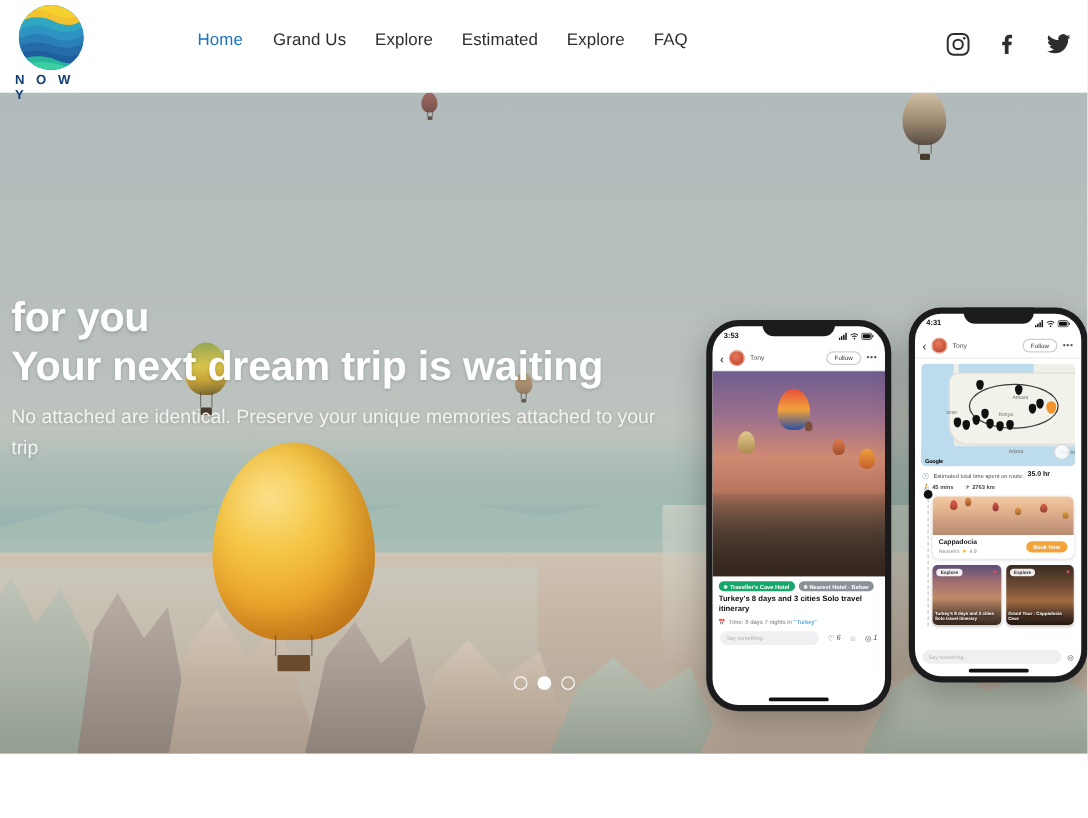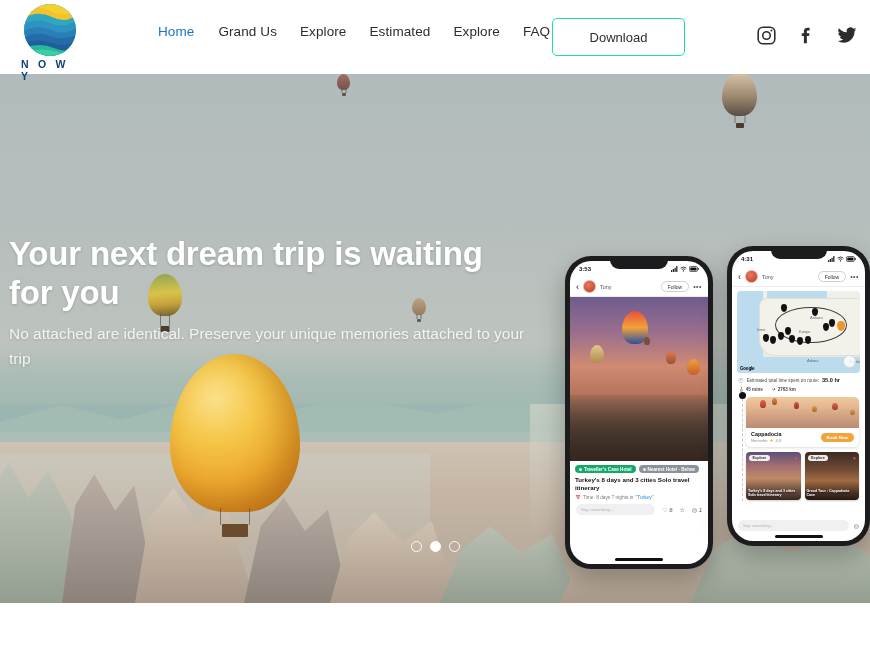--- a/index.html
+++ b/index.html
@@ -16,21 +16,21 @@
   
   .header {
     position: absolute; top: 0; left: 0;
     width: 870px; height: 74px;
     background: #ffffff;
     display: flex; align-items: center;
     z-index: 50;
   }
   .brand {
     position: absolute; left: 12px; top: 4px;
-    width: 58px; display: flex; flex-direction: column; align-items: center; margin-left: 9px;
+    width: 58px; display: flex; flex-direction: column; align-items: center;
   }
   .logo-mark {
     width: 52px; height: 52px; border-radius: 50%;
     overflow: hidden; position: relative;
     background: #2bb8c4;
   }
   .logo-mark svg { display:block; width:52px; height:52px; }
   .brand-name {
     margin-top: 2px;
     font-size: 10.5px; letter-spacing: 3.2px;
@@ -390,21 +390,20 @@
 
     <nav class="nav">
       <div class="nav-item active">Home</div>
       <div class="nav-item">Grand Us</div>
       <div class="nav-item">Explore</div>
       <div class="nav-item">Estimated</div>
       <div class="nav-item">Explore</div>
       <div class="nav-item">FAQ</div>
     </nav>
 
-    <div class="download-btn">Download</div>
 
     <div class="socials">
       <a class="soc">
         <svg width="21" height="21" viewBox="0 0 24 24" fill="none" stroke="#2d2d2d" stroke-width="1.8">
           <rect x="2.5" y="2.5" width="19" height="19" rx="5.5"></rect>
           <circle cx="12" cy="12" r="4.3"></circle>
           <circle cx="17.6" cy="6.4" r="1.15" fill="#2d2d2d" stroke="none"></circle>
         </svg>
       </a>
       <a class="soc">
@@ -465,22 +464,22 @@
       <div class="rock" style="left:135px; width:120px; height:128px; clip-path: polygon(0 100%,12% 34%,32% 10%,52% 38%,74% 18%,100% 100%);"></div>
       <div class="rock dark" style="left:244px; width:105px; height:120px; clip-path: polygon(0 100%,16% 36%,38% 12%,58% 40%,80% 22%,100% 100%);"></div>
       <div class="rock" style="left:330px; width:130px; height:108px; clip-path: polygon(0 100%,14% 40%,34% 16%,56% 44%,78% 24%,100% 100%);"></div>
       <div class="rock green" style="left:440px; width:140px; height:96px;  clip-path: polygon(0 100%,16% 44%,36% 20%,58% 48%,80% 28%,100% 100%);"></div>
       <div class="rock" style="left:560px; width:150px; height:86px;  clip-path: polygon(0 100%,14% 46%,34% 24%,56% 50%,78% 30%,100% 100%);"></div>
       <div class="rock green" style="left:690px; width:200px; height:92px;  clip-path: polygon(0 100%,12% 42%,30% 18%,50% 46%,72% 22%,90% 48%,100% 100%);"></div>
     </div>
 
     <div class="hero-copy">
       <div class="hero-title">
+        <div>for you</div>
         <div>Your next dream trip is waiting</div>
-        <div>for you</div>
       </div>
       <div class="hero-sub">No attached are identical. Preserve your unique memories attached to your trip</div>
     </div>
 
     <div class="phones">
 
       <div class="phone phone-left">
         <div class="notch"></div>
         <div class="screen">
 

